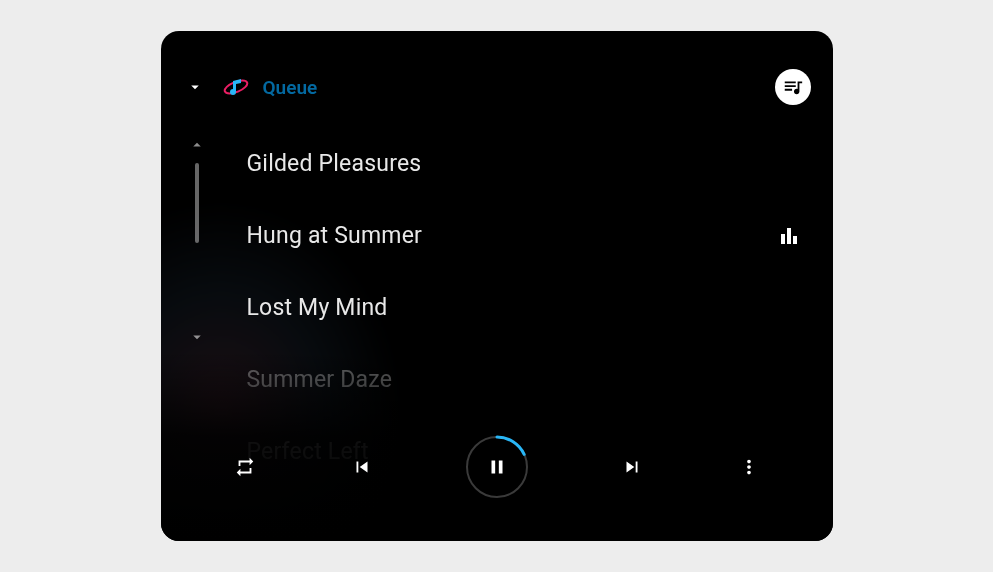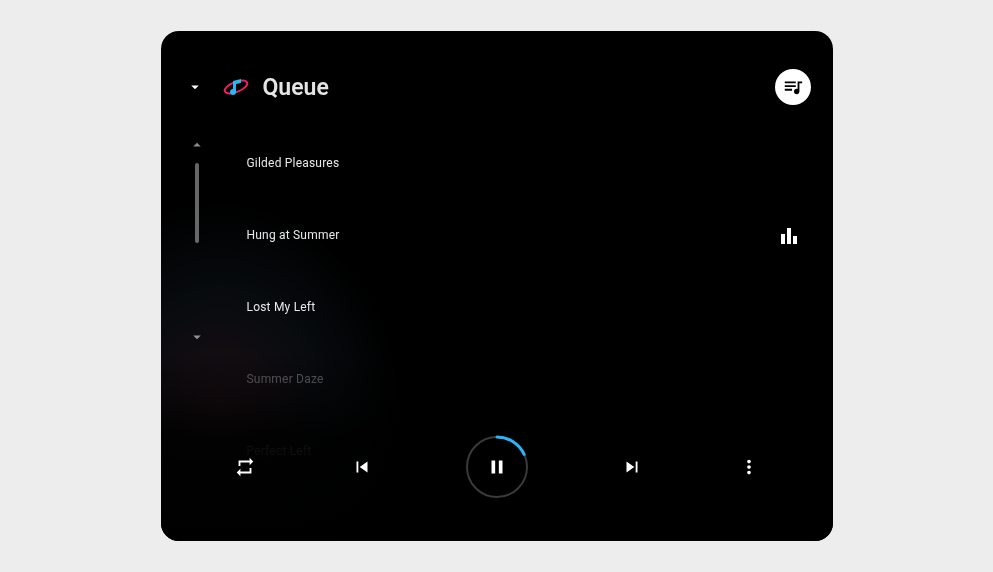--- a/index.html
+++ b/index.html
@@ -52,22 +52,22 @@
       margin-right: 16px;
     }
     .app-logo {
       width: 26px;
       height: 26px;
       margin-right: 14px;
       position: relative;
     }
     .app-logo svg { display: block; }
     .header-title {
-      color: #e5e5e5;
-      font-size: 23px;
+      color: #0369a1;
+      font-size: 19px;
       font-weight: 600;
     }
     .queue-btn {
       margin-left: auto;
       width: 36px;
       height: 36px;
       border-radius: 50%;
       background: #fff;
       display: flex;
       align-items: center;
@@ -85,21 +85,21 @@
     .track-row {
       display: flex;
       align-items: center;
       height: 72px;
       padding-left: 86px;
       padding-right: 36px;
       cursor: pointer;
     }
     .track-title {
       color: #e8e8e8;
-      font-size: 12px;
+      font-size: 23px;
       letter-spacing: 0.2px;
     }
     .track-title.dim {
       color: rgba(232,232,232,0.42);
     }
     .now-playing-indicator {
       margin-left: auto;
       display: flex;
       align-items: flex-end;
       gap: 2px;
@@ -232,21 +232,21 @@
     </div>
     <div class="track-row">
       <span class="track-title">Hung at Summer</span>
       <div class="now-playing-indicator">
         <span class="bar1"></span>
           <span class="bar2"></span>
           <span class="bar3"></span>
       </div>
     </div>
     <div class="track-row">
-      <span class="track-title">Lost My Left</span>
+      <span class="track-title">Lost My Mind</span>
     </div>
     <div class="track-row">
       <span class="track-title dim">Summer Daze</span>
     </div>
     <div class="track-row">
       <span class="track-title dim">Perfect Left</span>
     </div>
   </div>
 
   <div class="controls-gradient"></div>

